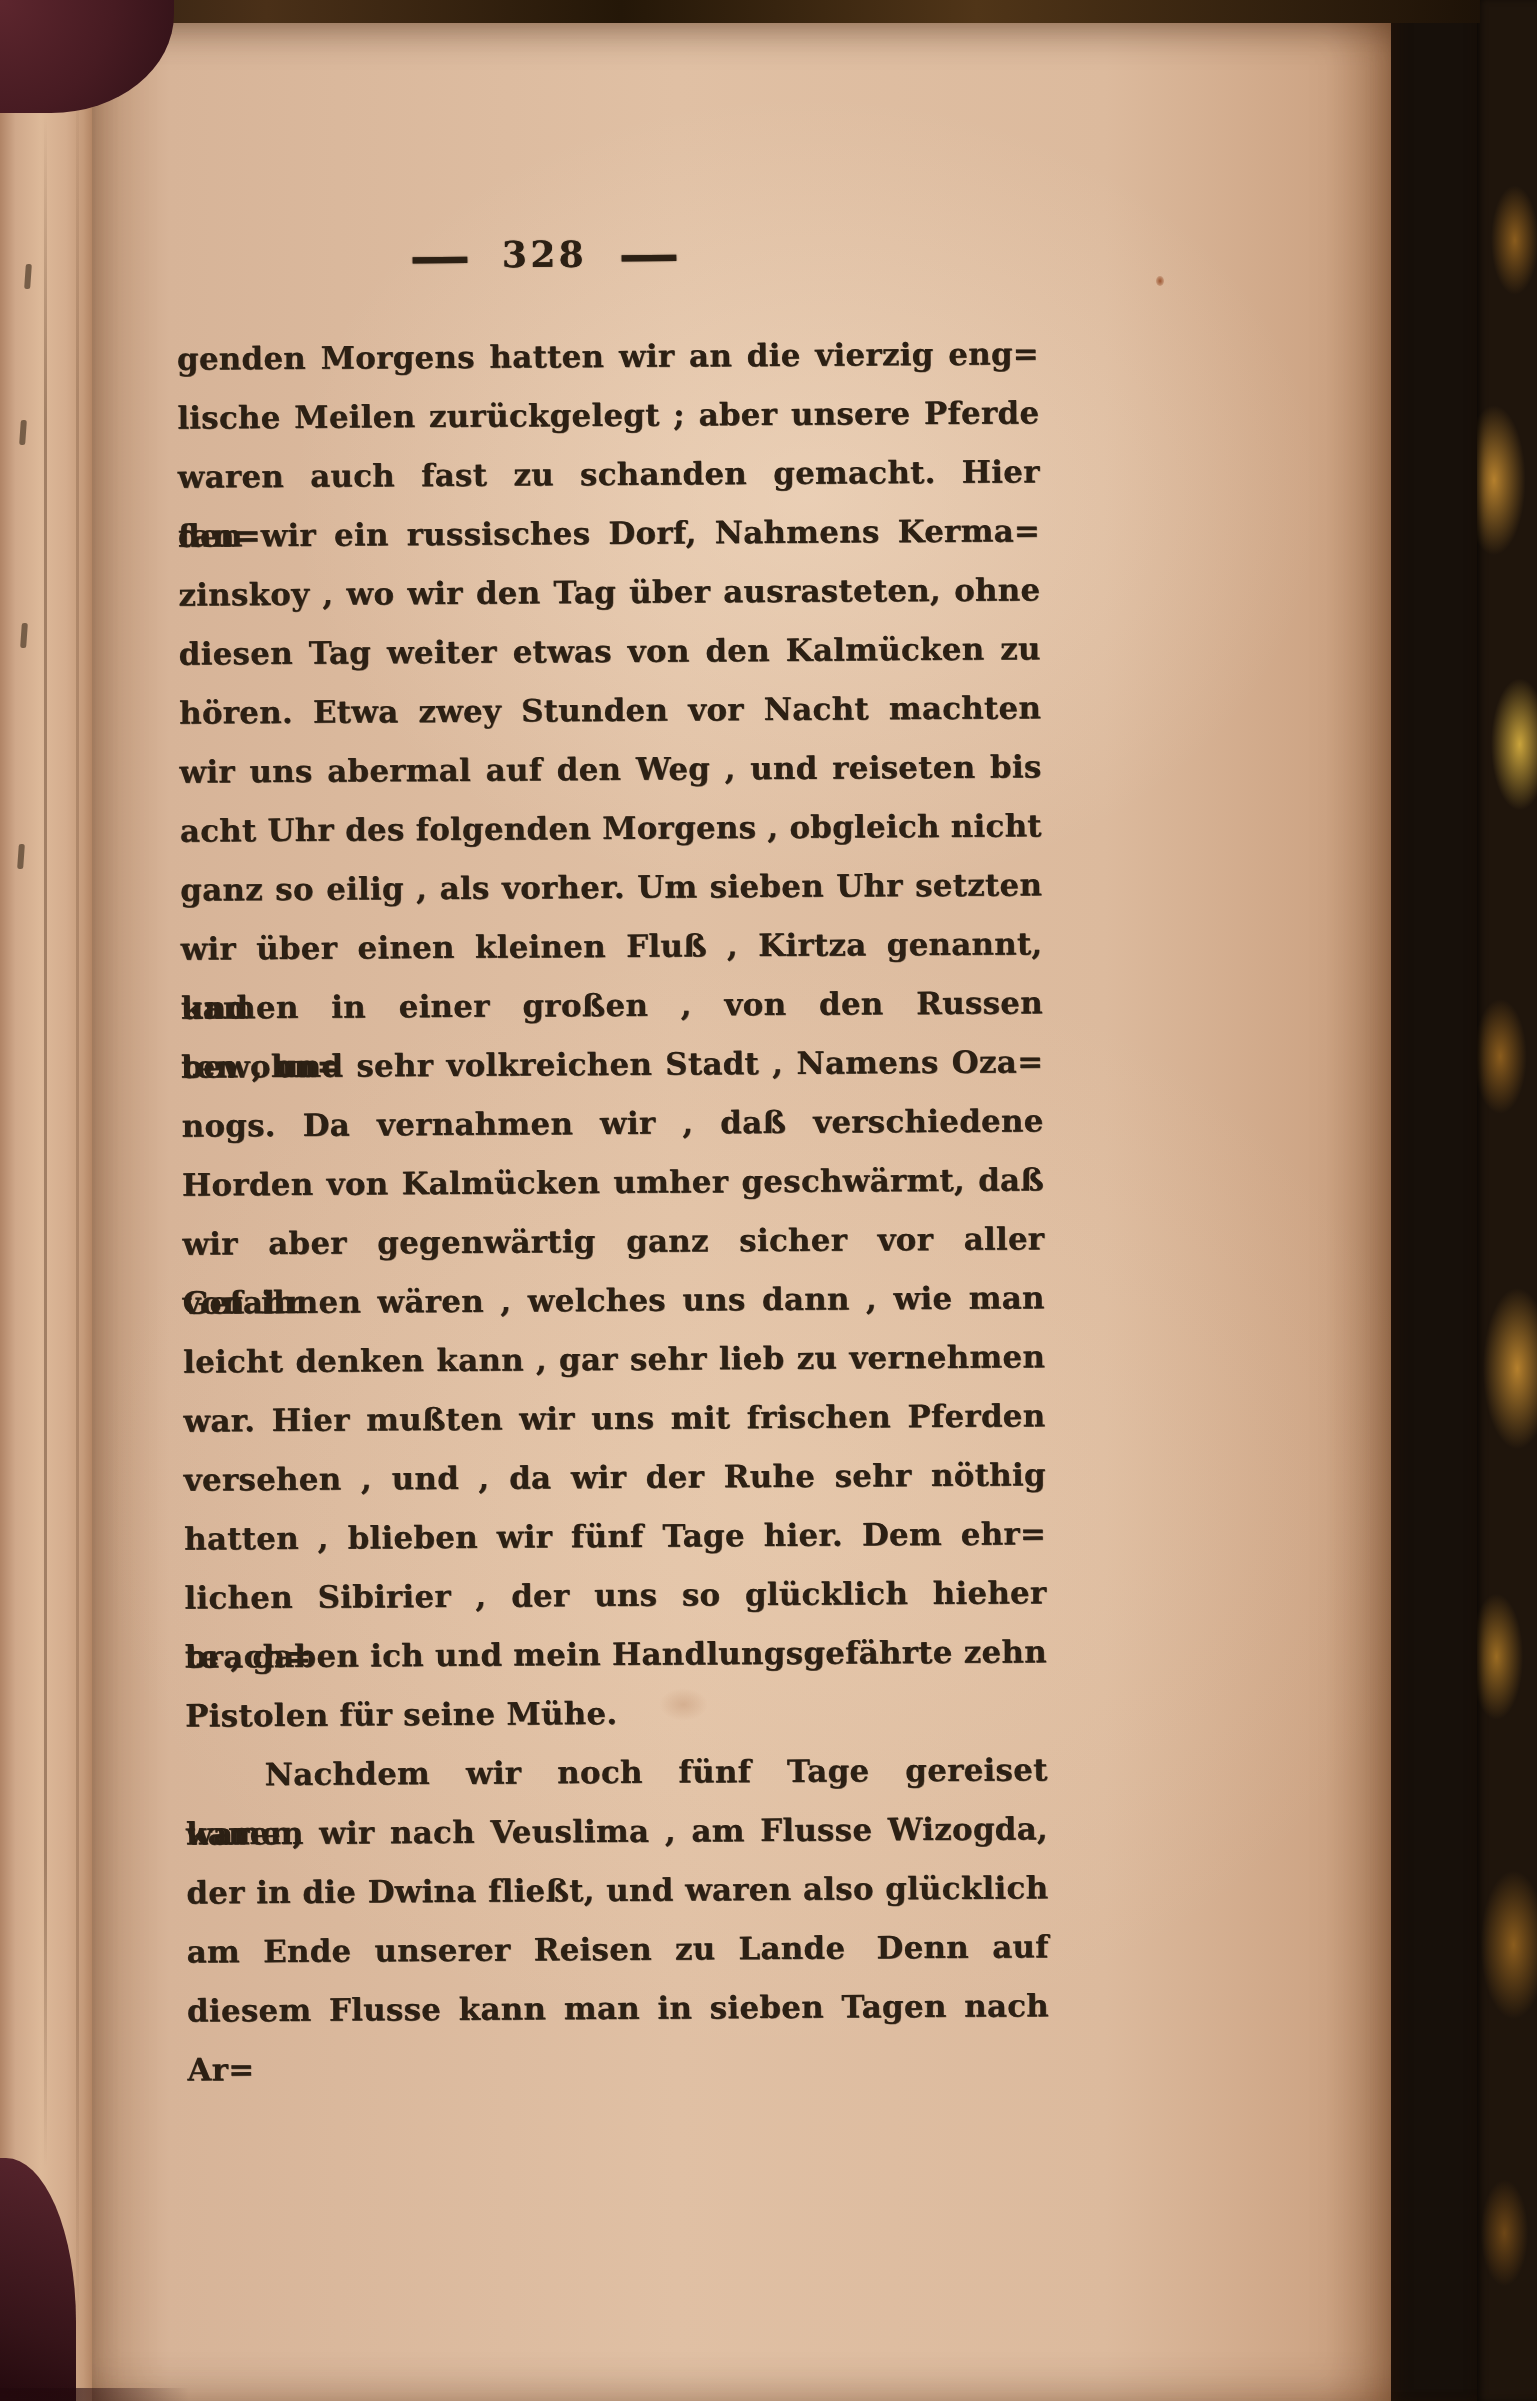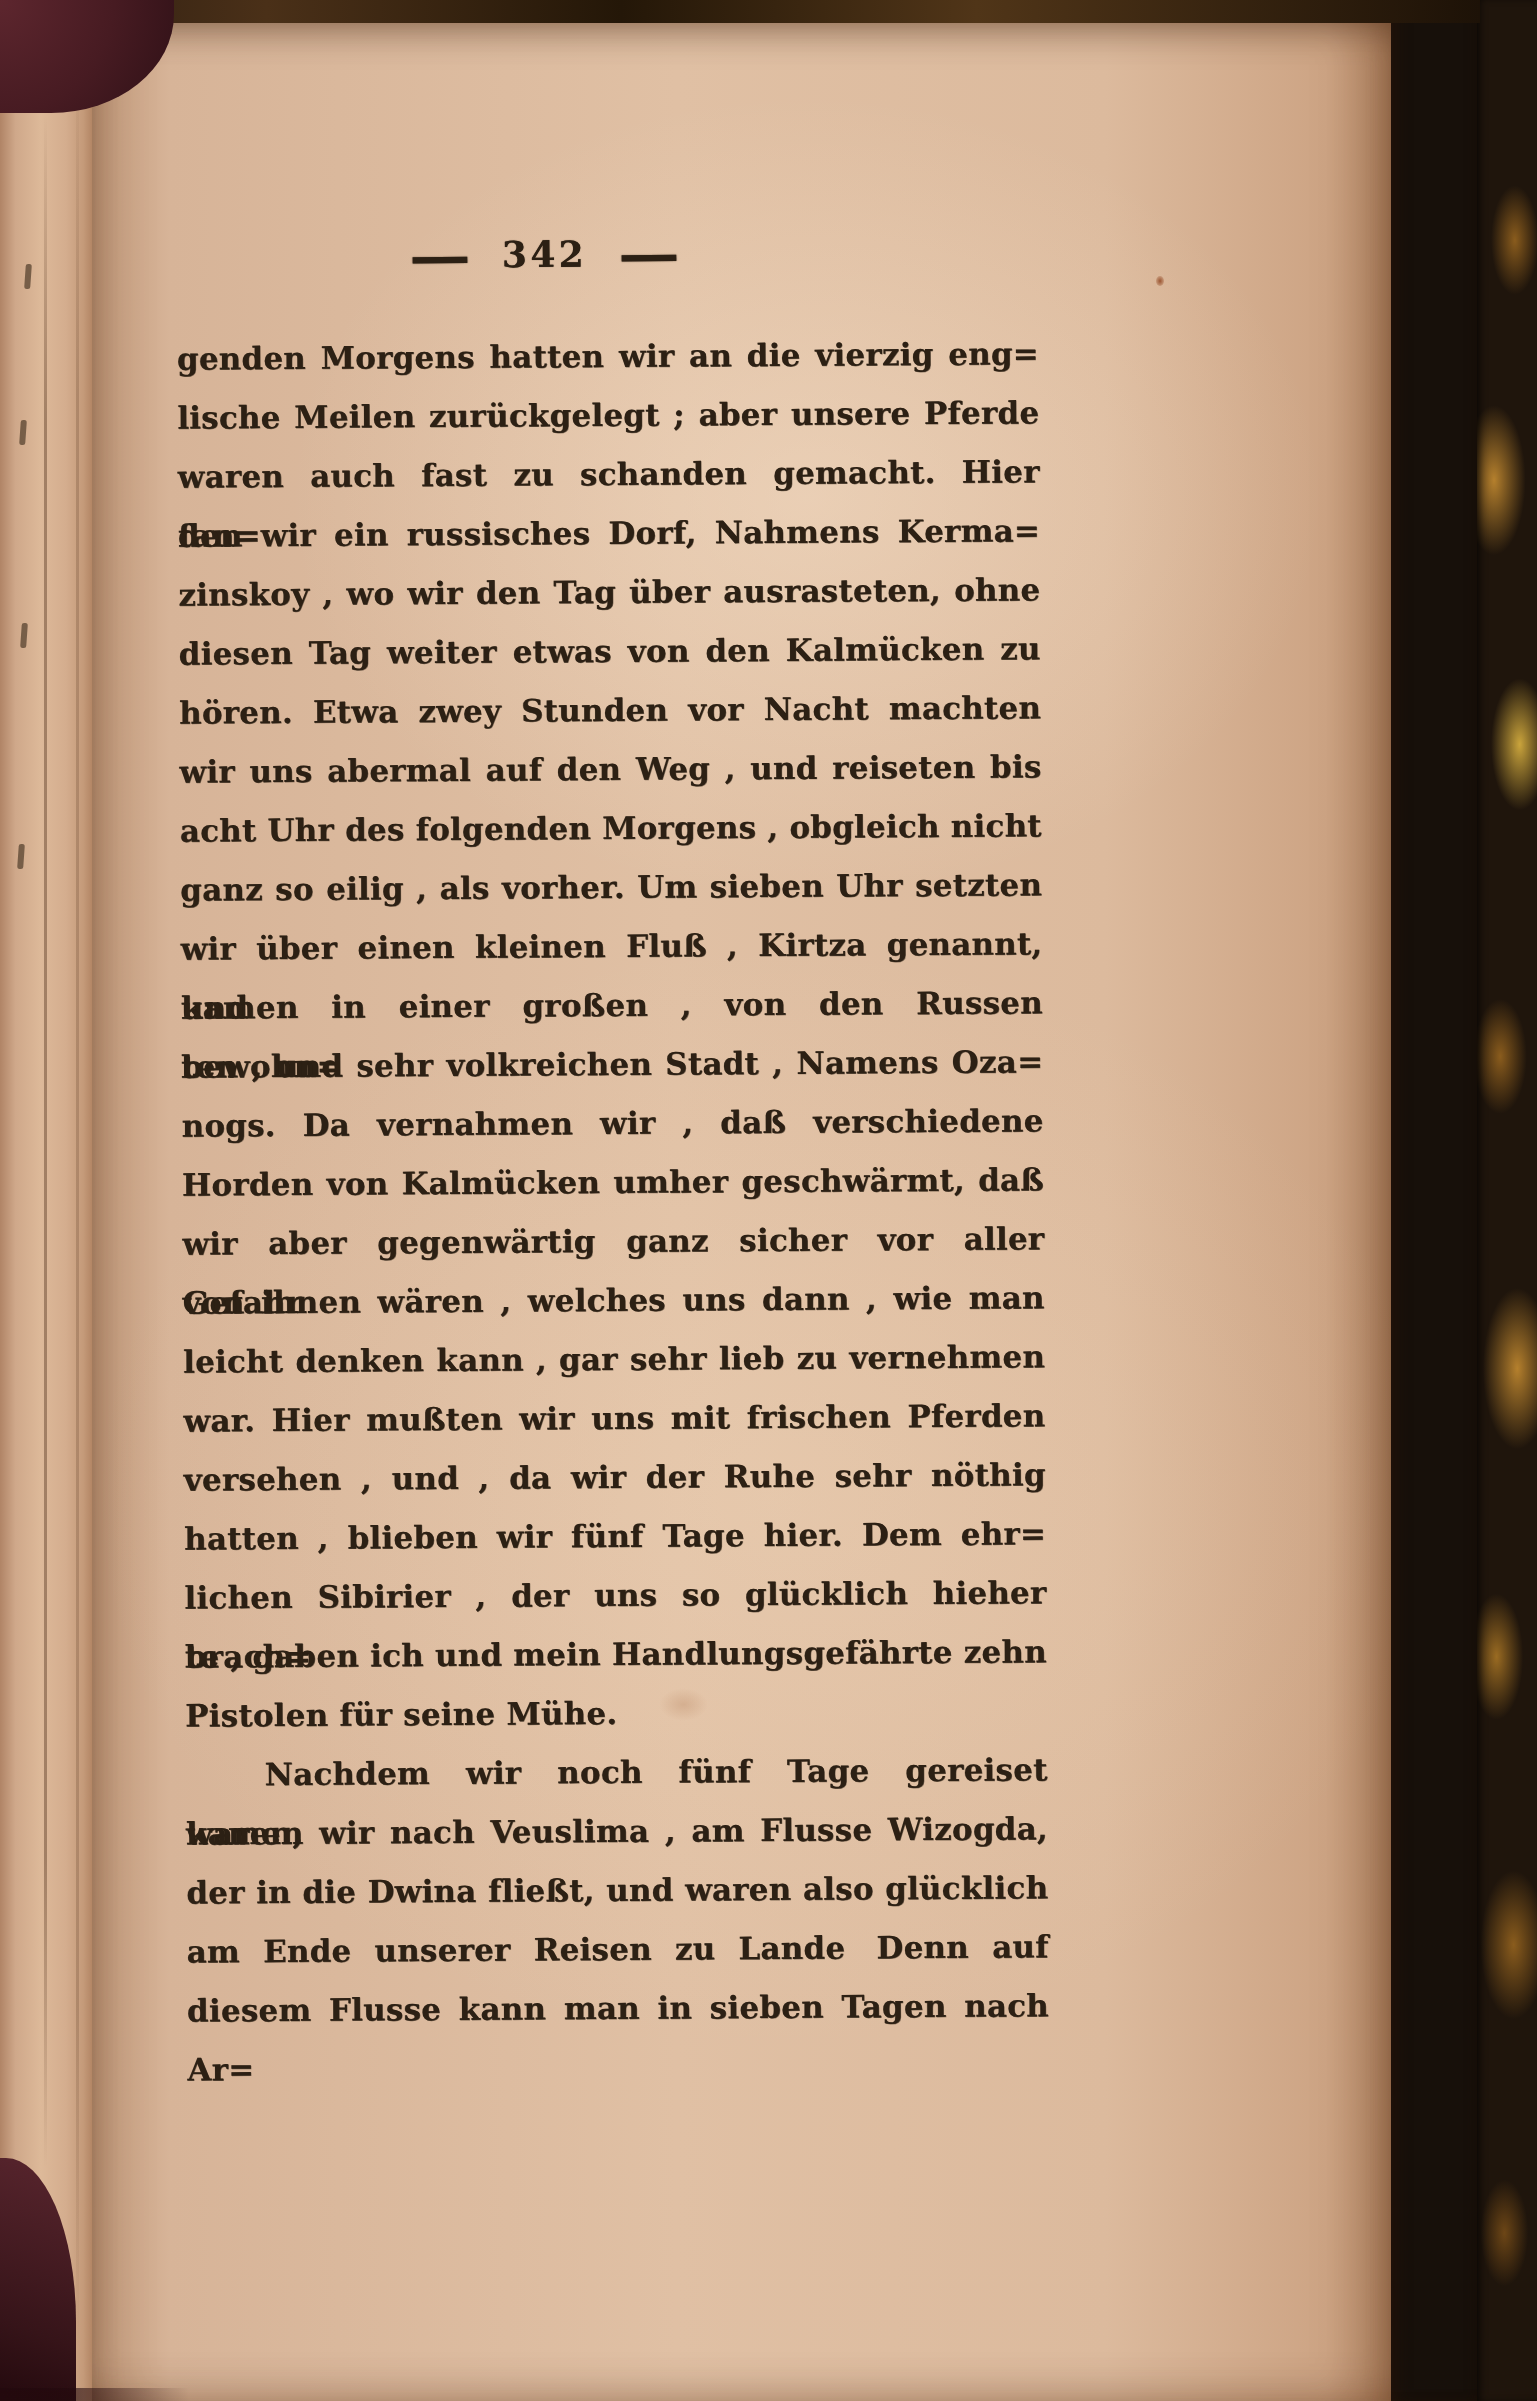--- a/index.html
+++ b/index.html
@@ -110,21 +110,21 @@
     <div class="stitch" style="left:21.4px;top:623px;"></div>
     <div class="stitch" style="left:18px;top:844px;"></div>
   </div>
 
   <div class="page">
     <div class="stain s1"></div>
     <div class="stain s3"></div>
 
     <div class="pageheader">
       <span class="dash">—</span>
-      <span class="num">342</span>
+      <span class="num">328</span>
       <span class="dash">—</span>
     </div>
 
     <div class="textblock">
       <div class="line">genden Morgens hatten wir an die vierzig eng=</div>
       <div class="line">lische Meilen zurückgelegt ; aber unsere Pferde</div>
       <div class="line">waren auch fast zu schanden gemacht. Hier fan=</div>
       <div class="line">den wir ein russisches Dorf, Nahmens Kerma=</div>
       <div class="line">zinskoy , wo wir den Tag über ausrasteten, ohne</div>
       <div class="line">diesen Tag weiter etwas von den Kalmücken zu</div>

